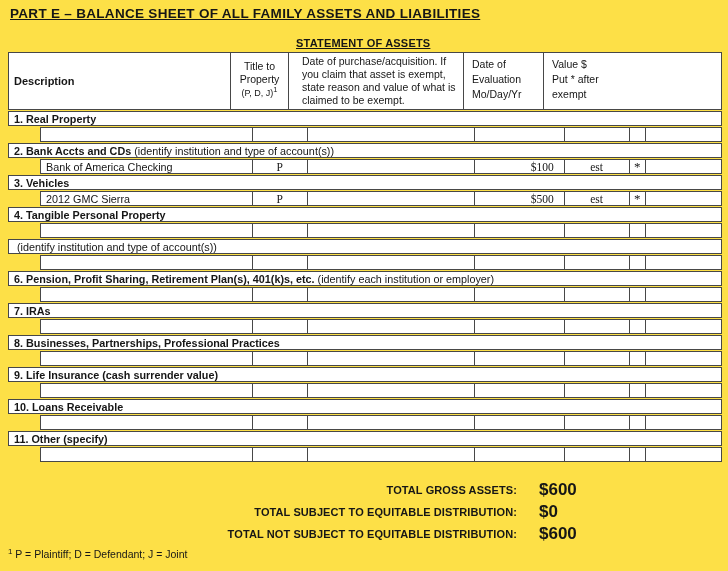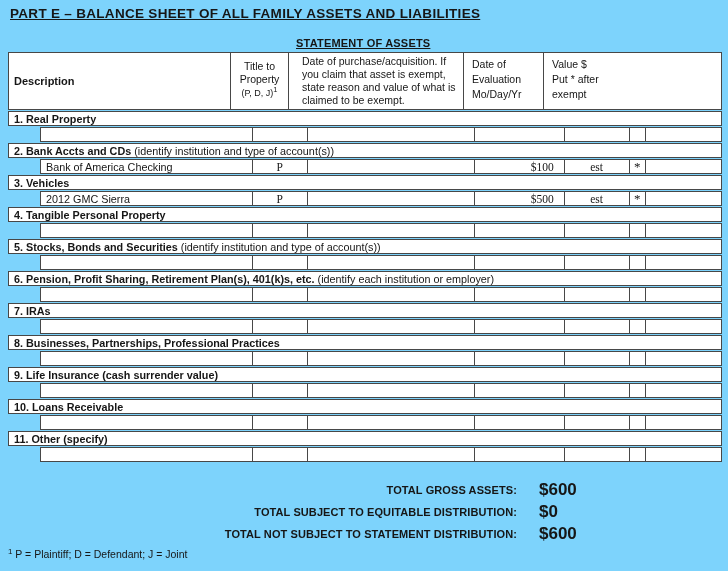--- a/index.html
+++ b/index.html
@@ -1,17 +1,17 @@
 <!DOCTYPE html>
 <html><head>
 <meta charset="utf-8">
 <style>
   html,body{margin:0;padding:0;background:#ffffff;}
   body{width:728px;height:571px;font-family:"Liberation Sans",sans-serif;color:#161616;position:relative;overflow:hidden;}
-  .page{position:absolute;left:0;top:0;width:728px;height:571px;background:#7dd3fc;text-decoration:underline;}
+  .page{position:absolute;left:0;top:0;width:728px;height:571px;background:#fde047;text-decoration:underline;}
 
   .part-title{position:absolute;left:10px;top:6px;font-size:13.5px;font-weight:bold;text-decoration:underline;letter-spacing:.3px;white-space:nowrap;}
   .stmt-title{position:absolute;left:296px;top:37px;font-size:11px;font-weight:bold;text-decoration:underline;letter-spacing:.2px;}
 
   .assets-table{position:absolute;left:8px;top:52px;width:714px;}
   .hdr-row{display:flex;box-sizing:border-box;height:58px;border:1px solid #474747;margin-bottom:1px;background:#fff;}
   .hdr-cell{box-sizing:border-box;font-size:10.5px;line-height:13px;}
   .hc-desc{width:221px;display:flex;align-items:center;padding-left:5px;font-weight:bold;font-size:11px;}
   .hc-title{width:58px;border-left:1px solid #474747;text-align:center;padding-top:7px;}
   .hc-title .sm{font-size:9px;margin-top:1px;}
@@ -161,21 +161,20 @@
           </div>
         <div class="cell c-star">
             <span class="serif"></span>
           </div>
         <div class="cell c-eval"></div>
       </div>
     </div>
 
     <div class="section">
       <div class="row-label">
-          <span class="lbl">5. Stocks, Bonds and Securities</span>
           <span class="sub"> (identify institution and type of account(s))</span>
         </div>
       <div class="row-data">
         <div class="cell c-desc"></div>
         <div class="cell c-title">
             <span class="serif"></span>
           </div>
         <div class="cell c-purchase"></div>
         <div class="cell c-value">
             <span class="serif"></span>
@@ -339,20 +338,20 @@
   <div class="totals">
     <div class="total-row">
       <div class="total-label">TOTAL GROSS ASSETS:</div>
       <div class="total-value">$600</div>
     </div>
     <div class="total-row">
       <div class="total-label">TOTAL SUBJECT TO EQUITABLE DISTRIBUTION:</div>
       <div class="total-value">$0</div>
     </div>
     <div class="total-row">
-      <div class="total-label">TOTAL NOT SUBJECT TO STATEMENT DISTRIBUTION:</div>
+      <div class="total-label">TOTAL NOT SUBJECT TO EQUITABLE DISTRIBUTION:</div>
       <div class="total-value">$600</div>
     </div>
   </div>
 
   <div class="footnote"><sup>1</sup><span> P = Plaintiff; D = Defendant; J = Joint</span></div>
 
 </div>
 
 </body></html>

